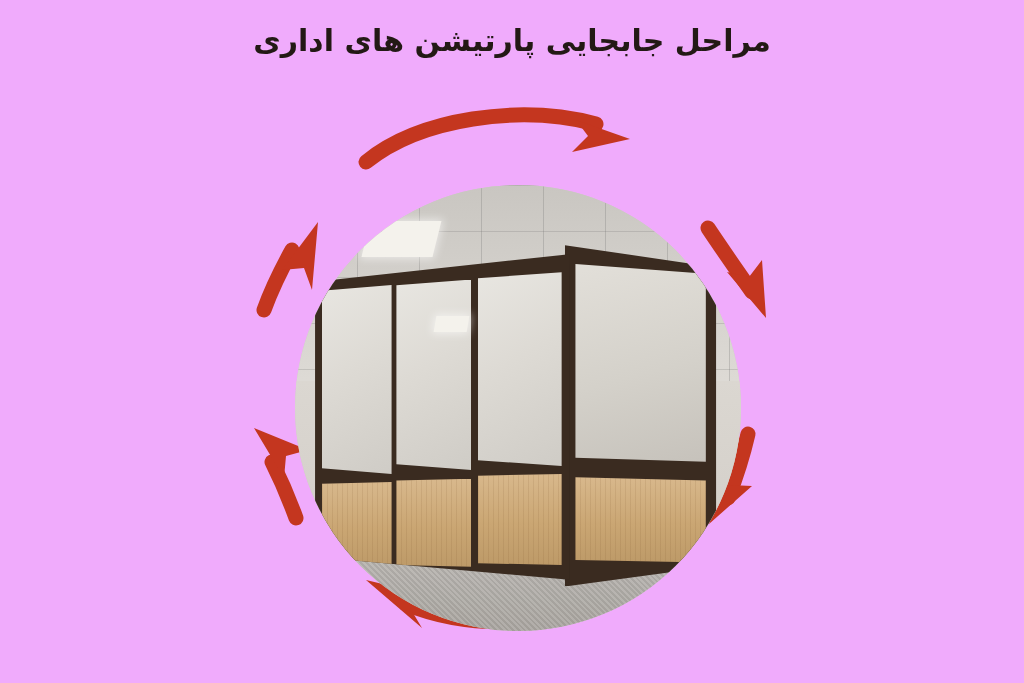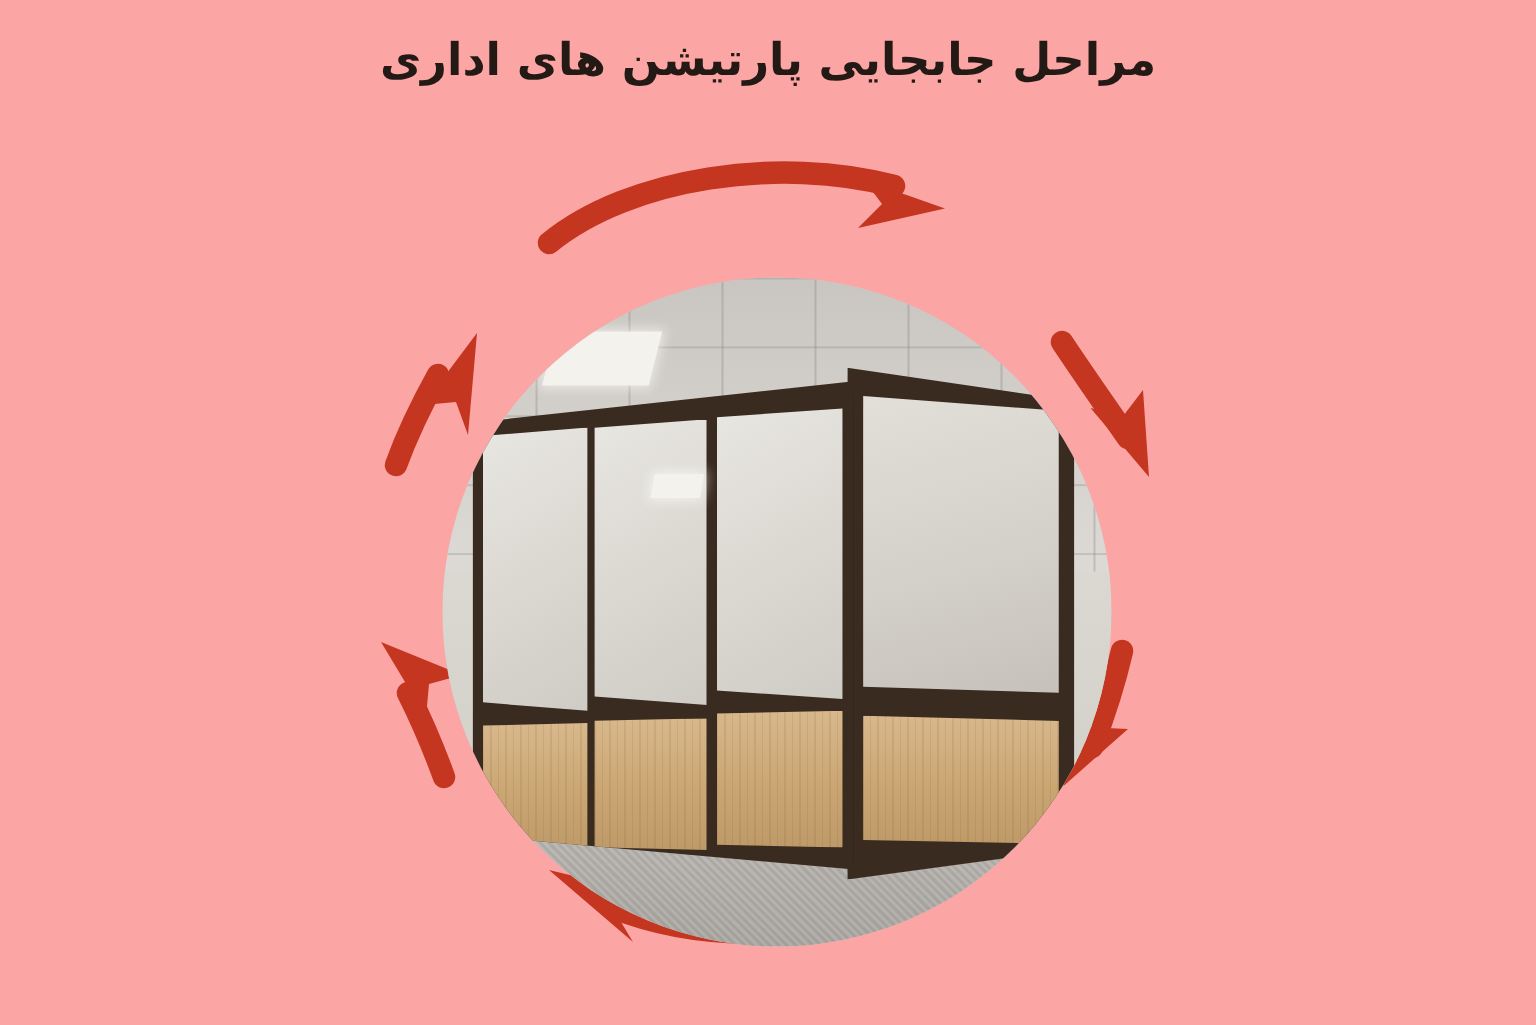--- a/index.html
+++ b/index.html
@@ -9,21 +9,21 @@
   body {
     width: 1024px;
     height: 683px;
     overflow: hidden;
     font-family: "DejaVu Sans", "Liberation Sans", sans-serif;
   }
   #infographic {
     position: relative;
     width: 1024px;
     height: 683px;
-    background: #fca5a5;
+    background: #f0abfc;
     overflow: hidden;
   }
 
   
   #title {
     position: absolute;
     top: 22px;
     left: 0;
     width: 1024px;
     text-align: center;

